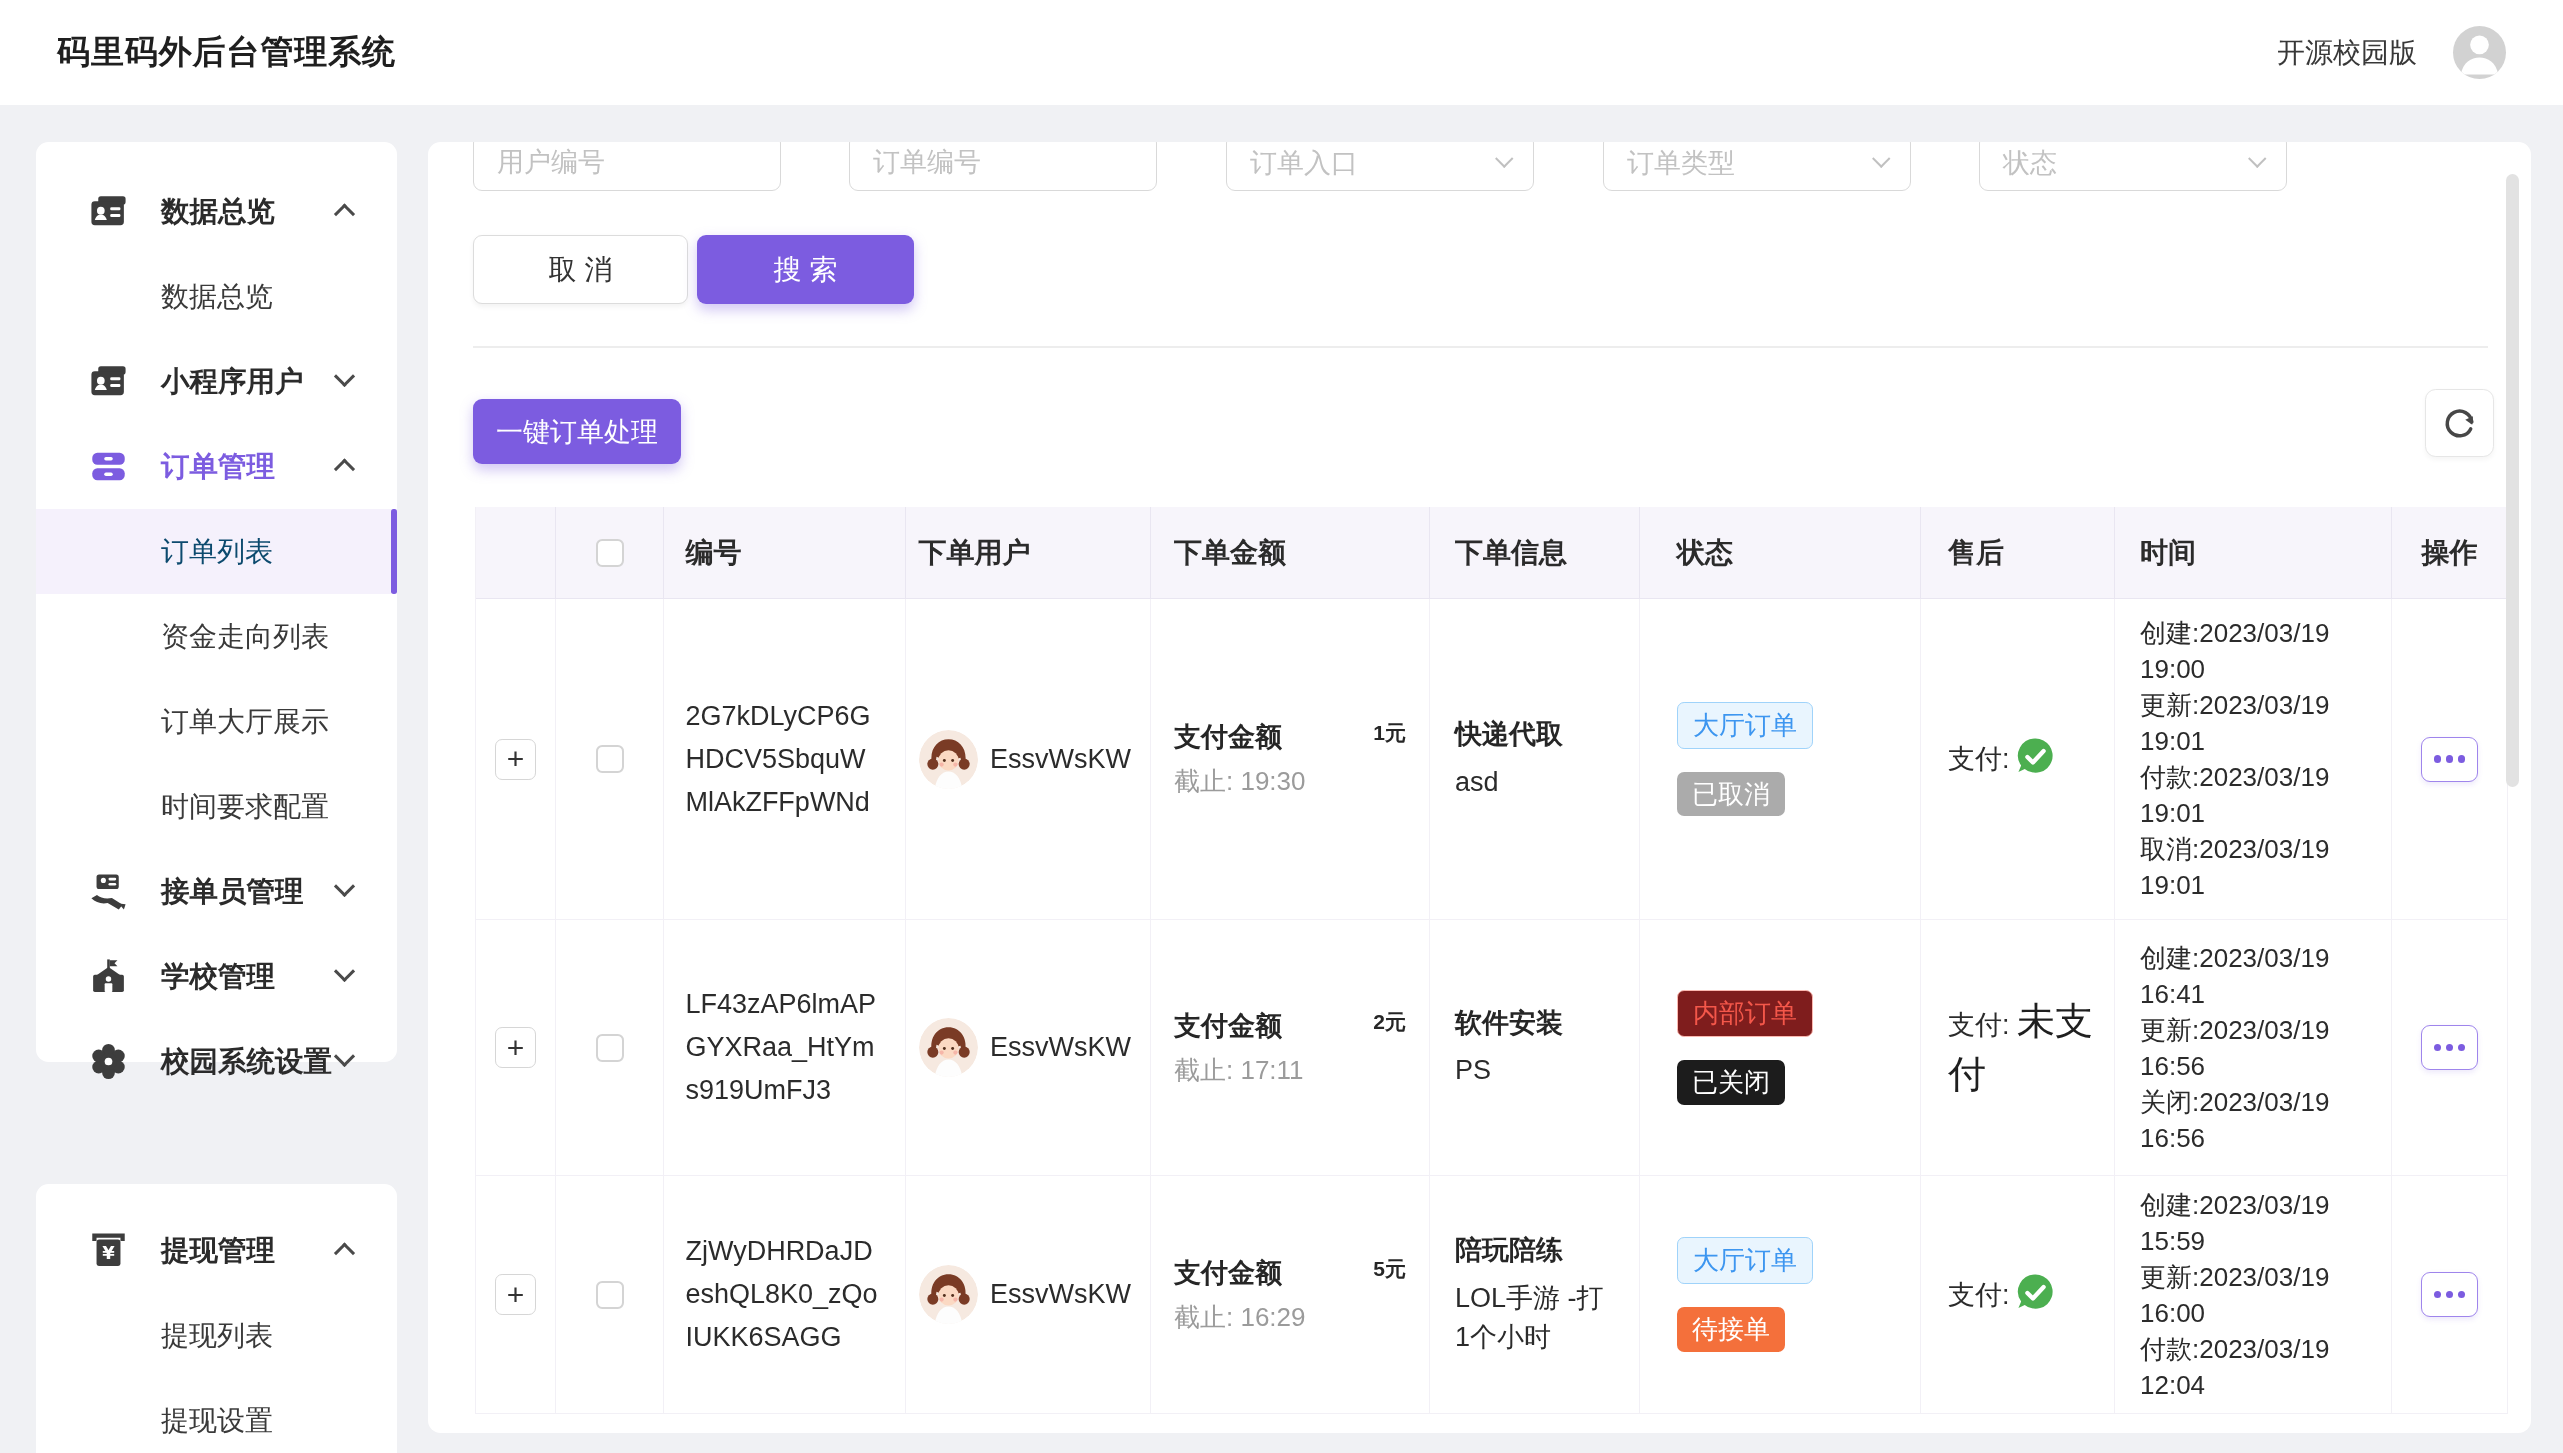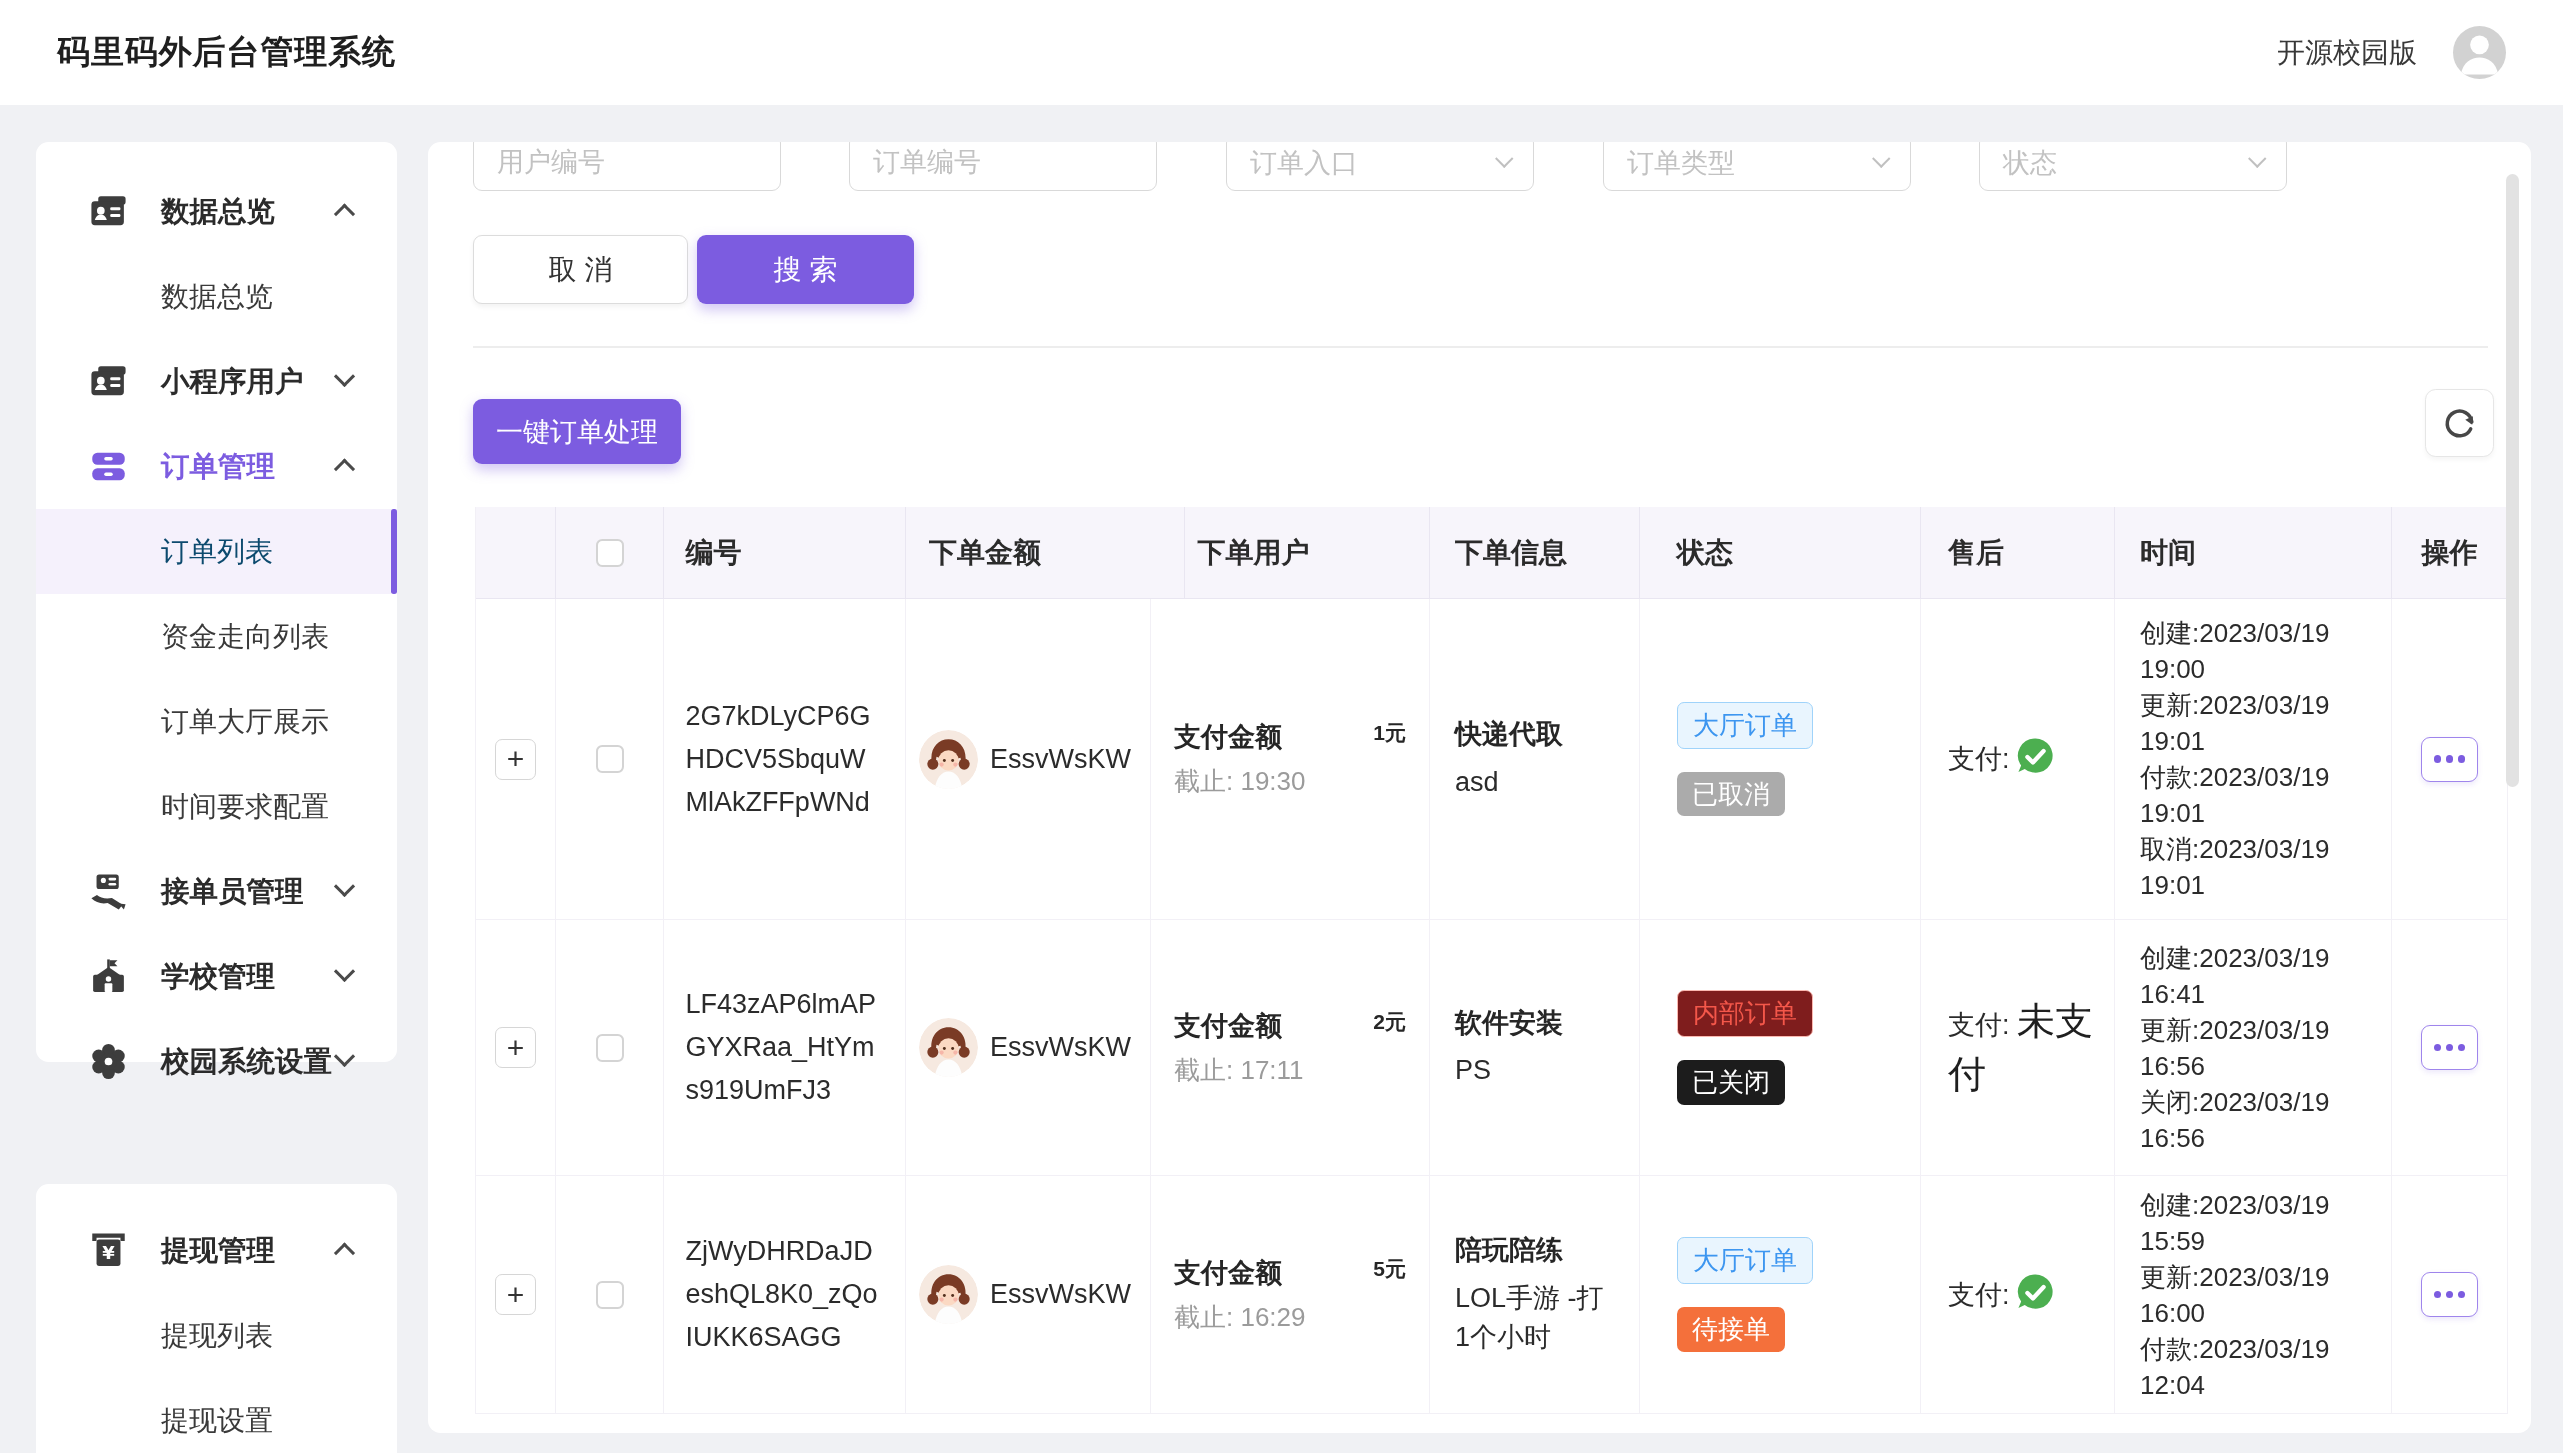--- a/index.html
+++ b/index.html
@@ -360,22 +360,22 @@
   </button>
 
   <div class="order-table">
 
     <div class="t-row t-head">
       <div class="t-cell c0"></div>
       <div class="t-cell c1">
         <span class="checkbox"></span>
       </div>
       <div class="t-cell c2">编号</div>
+      <div class="t-cell c3">下单用户</div>
       <div class="t-cell c4">下单金额</div>
-      <div class="t-cell c3">下单用户</div>
       <div class="t-cell c5">下单信息</div>
       <div class="t-cell c6">状态</div>
       <div class="t-cell c7">售后</div>
       <div class="t-cell c8">时间</div>
       <div class="t-cell c9">操作</div>
     </div>
 
     <div class="t-row t-body r1">
       <div class="t-cell c0">
           <button class="expand-btn">+</button>

